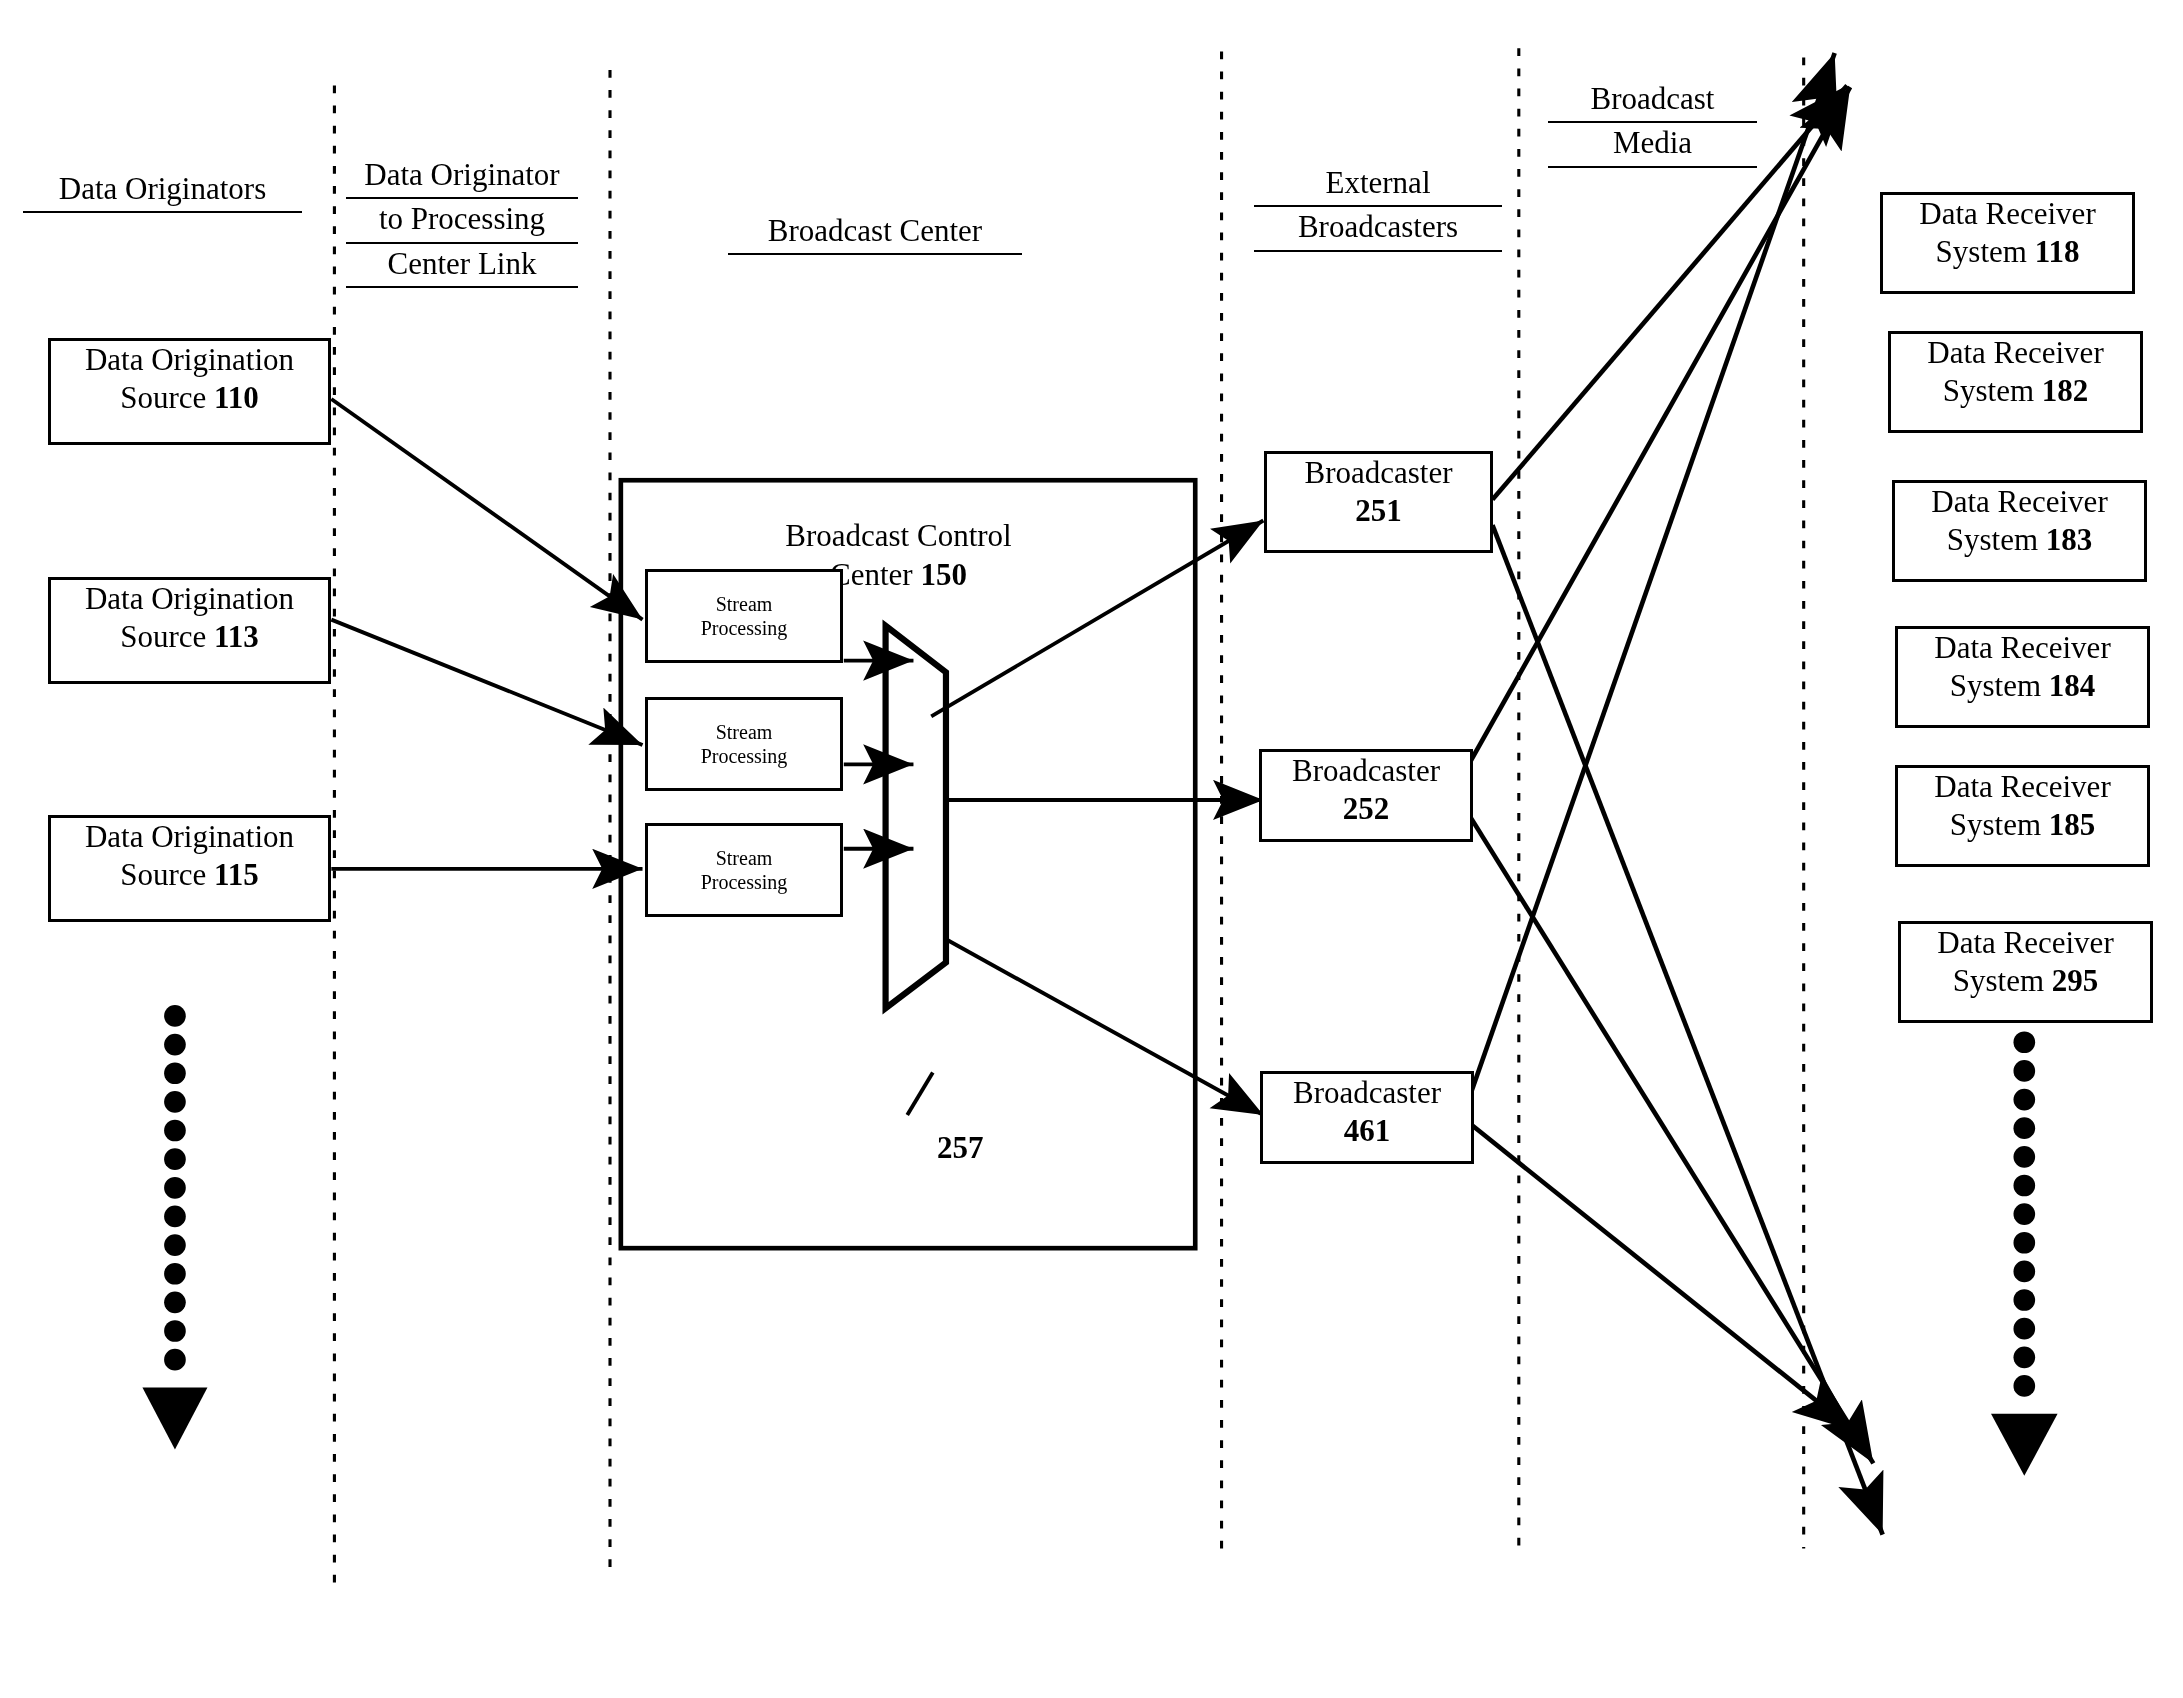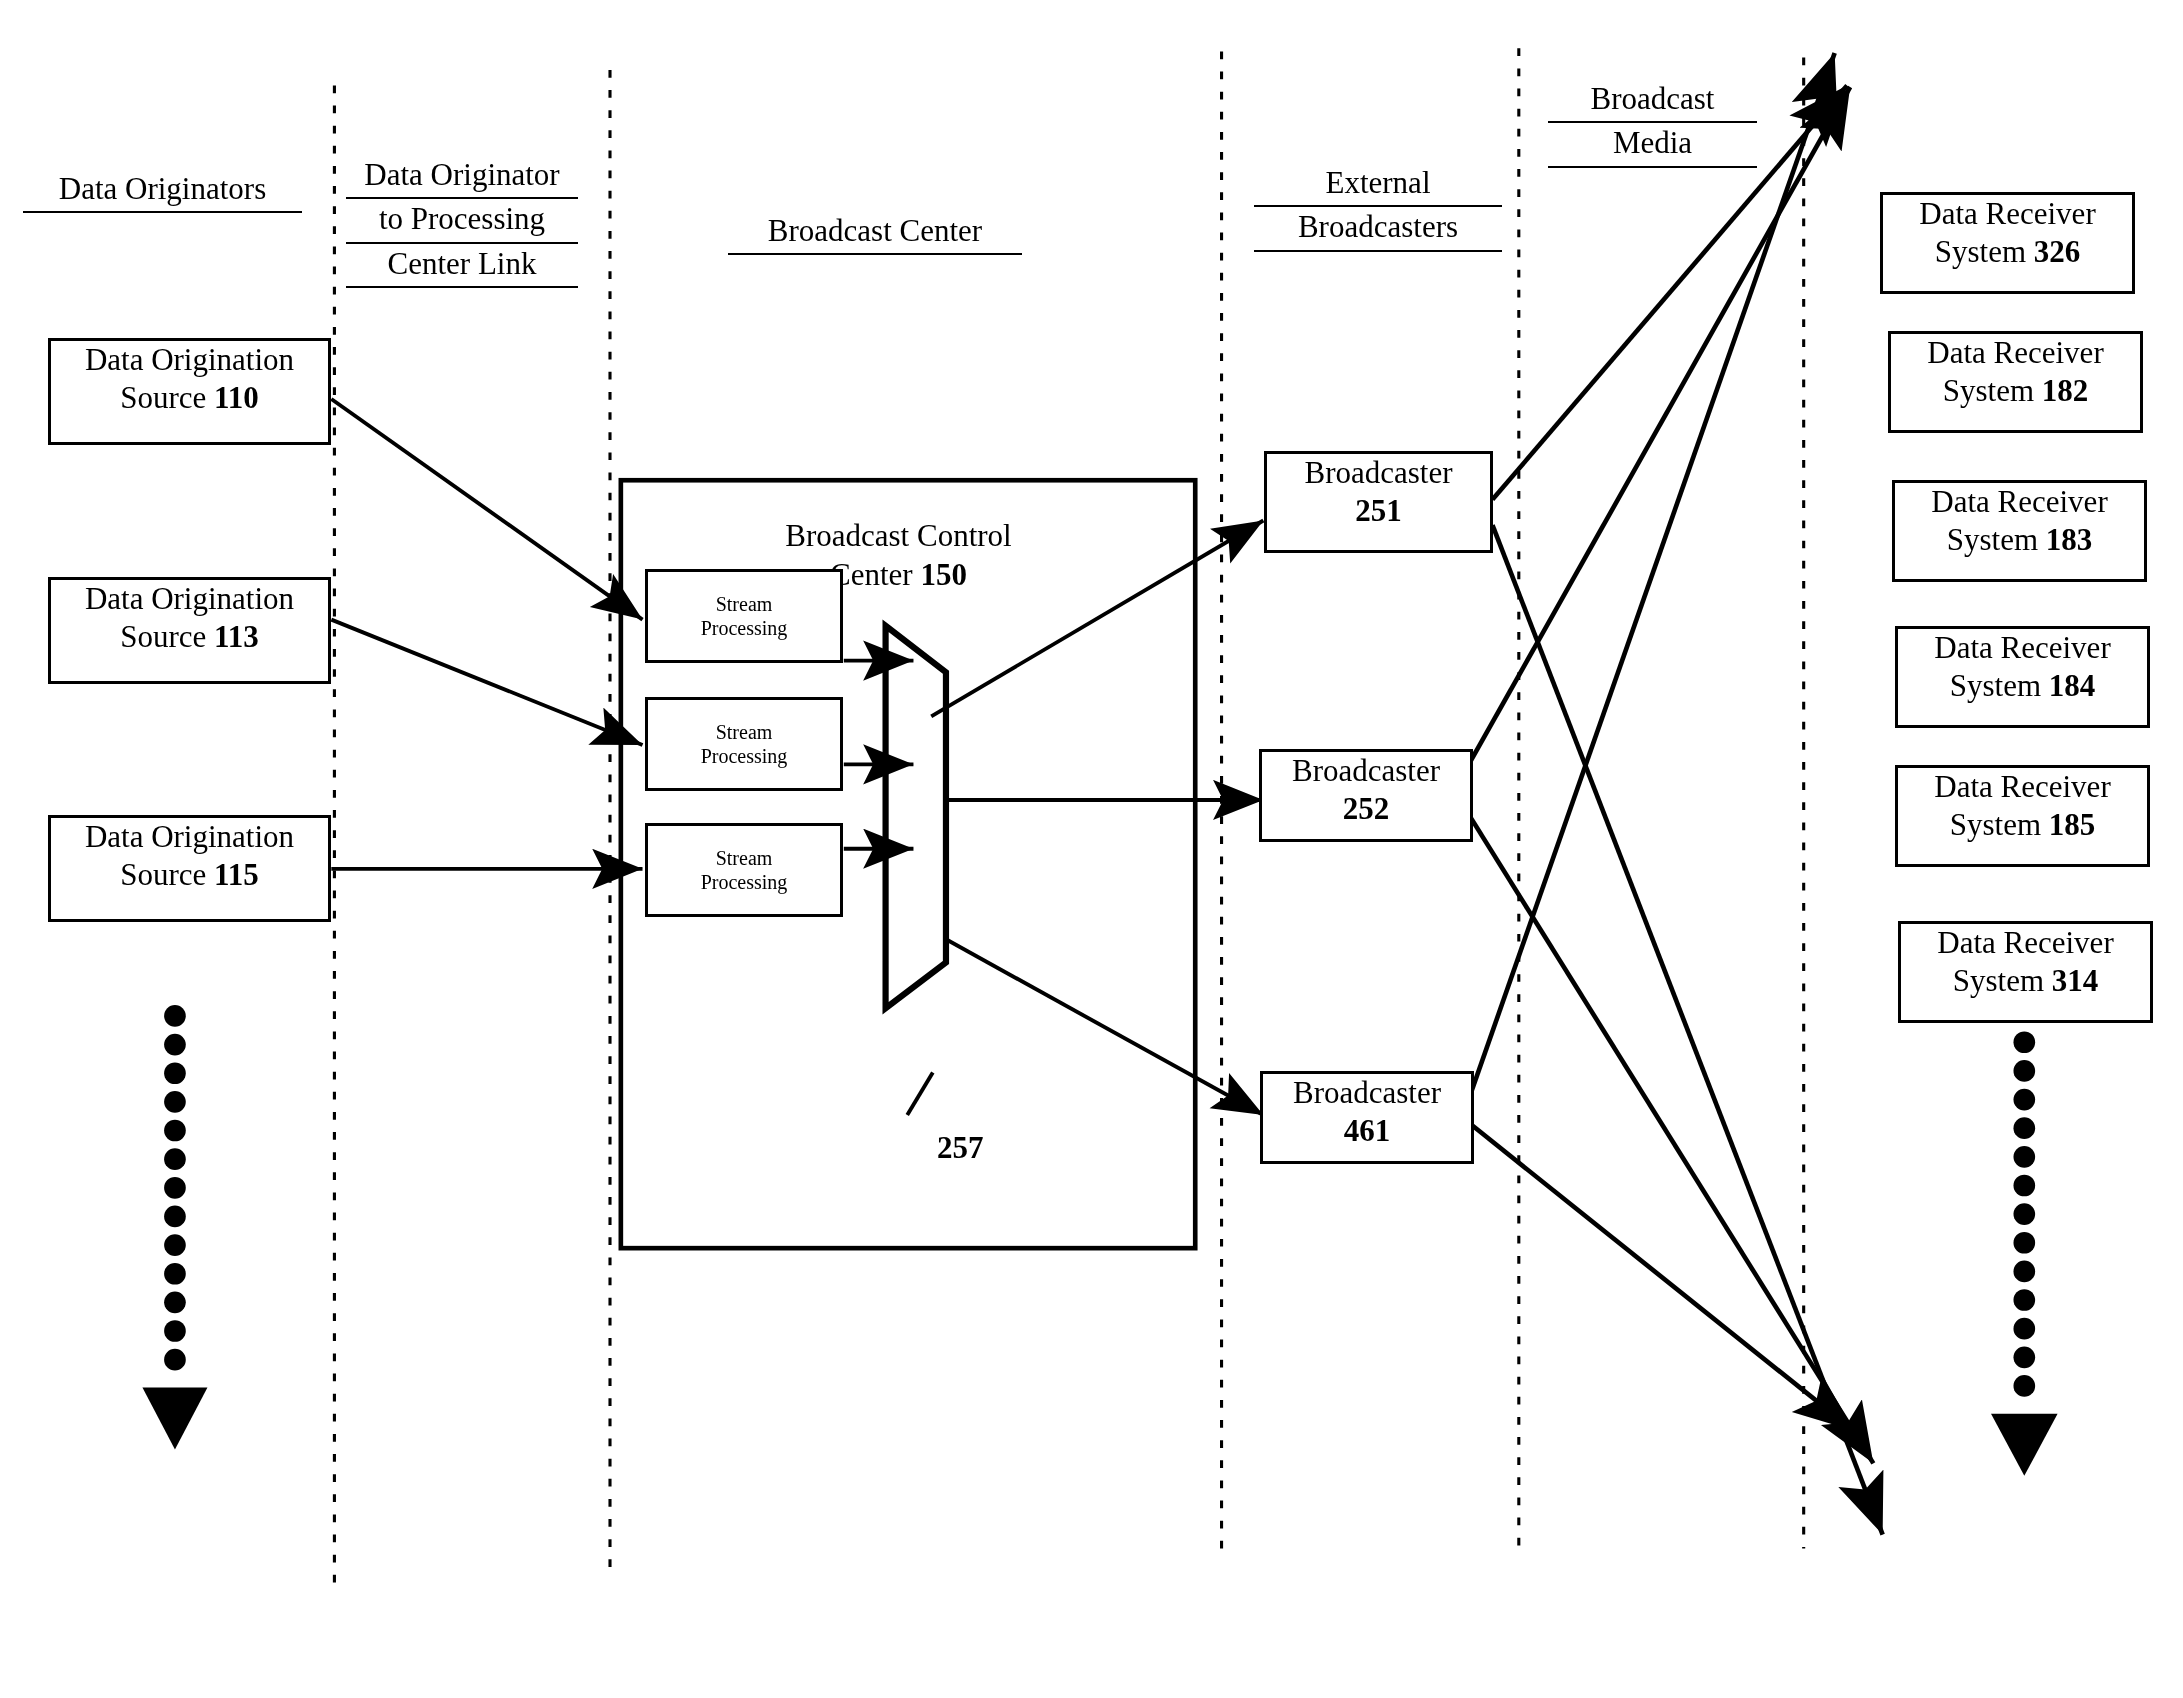--- a/index.html
+++ b/index.html
@@ -239,37 +239,37 @@
     <div>Broadcaster</div>
     <div class="ln2"><b>252</b></div>
   </div>
   <div class="nodebox" style="left:1260px; top:1071px; width:214px; height:93px;">
     <div>Broadcaster</div>
     <div class="ln2"><b>461</b></div>
   </div>
 
   <div class="nodebox" style="left:1880px; top:192px; width:255px; height:102px;">
     <div>Data Receiver</div>
-    <div class="ln2"><span>System </span><b>326</b></div>
+    <div class="ln2"><span>System </span><b>118</b></div>
   </div>
   <div class="nodebox" style="left:1888px; top:331px; width:255px; height:102px;">
     <div>Data Receiver</div>
     <div class="ln2"><span>System </span><b>182</b></div>
   </div>
   <div class="nodebox" style="left:1892px; top:480px; width:255px; height:102px;">
     <div>Data Receiver</div>
     <div class="ln2"><span>System </span><b>183</b></div>
   </div>
   <div class="nodebox" style="left:1895px; top:626px; width:255px; height:102px;">
     <div>Data Receiver</div>
     <div class="ln2"><span>System </span><b>184</b></div>
   </div>
   <div class="nodebox" style="left:1895px; top:765px; width:255px; height:102px;">
     <div>Data Receiver</div>
     <div class="ln2"><span>System </span><b>185</b></div>
   </div>
   <div class="nodebox" style="left:1898px; top:921px; width:255px; height:102px;">
     <div>Data Receiver</div>
-    <div class="ln2"><span>System </span><b>314</b></div>
+    <div class="ln2"><span>System </span><b>295</b></div>
   </div>
 
 </div>
 
 
 </body></html>

